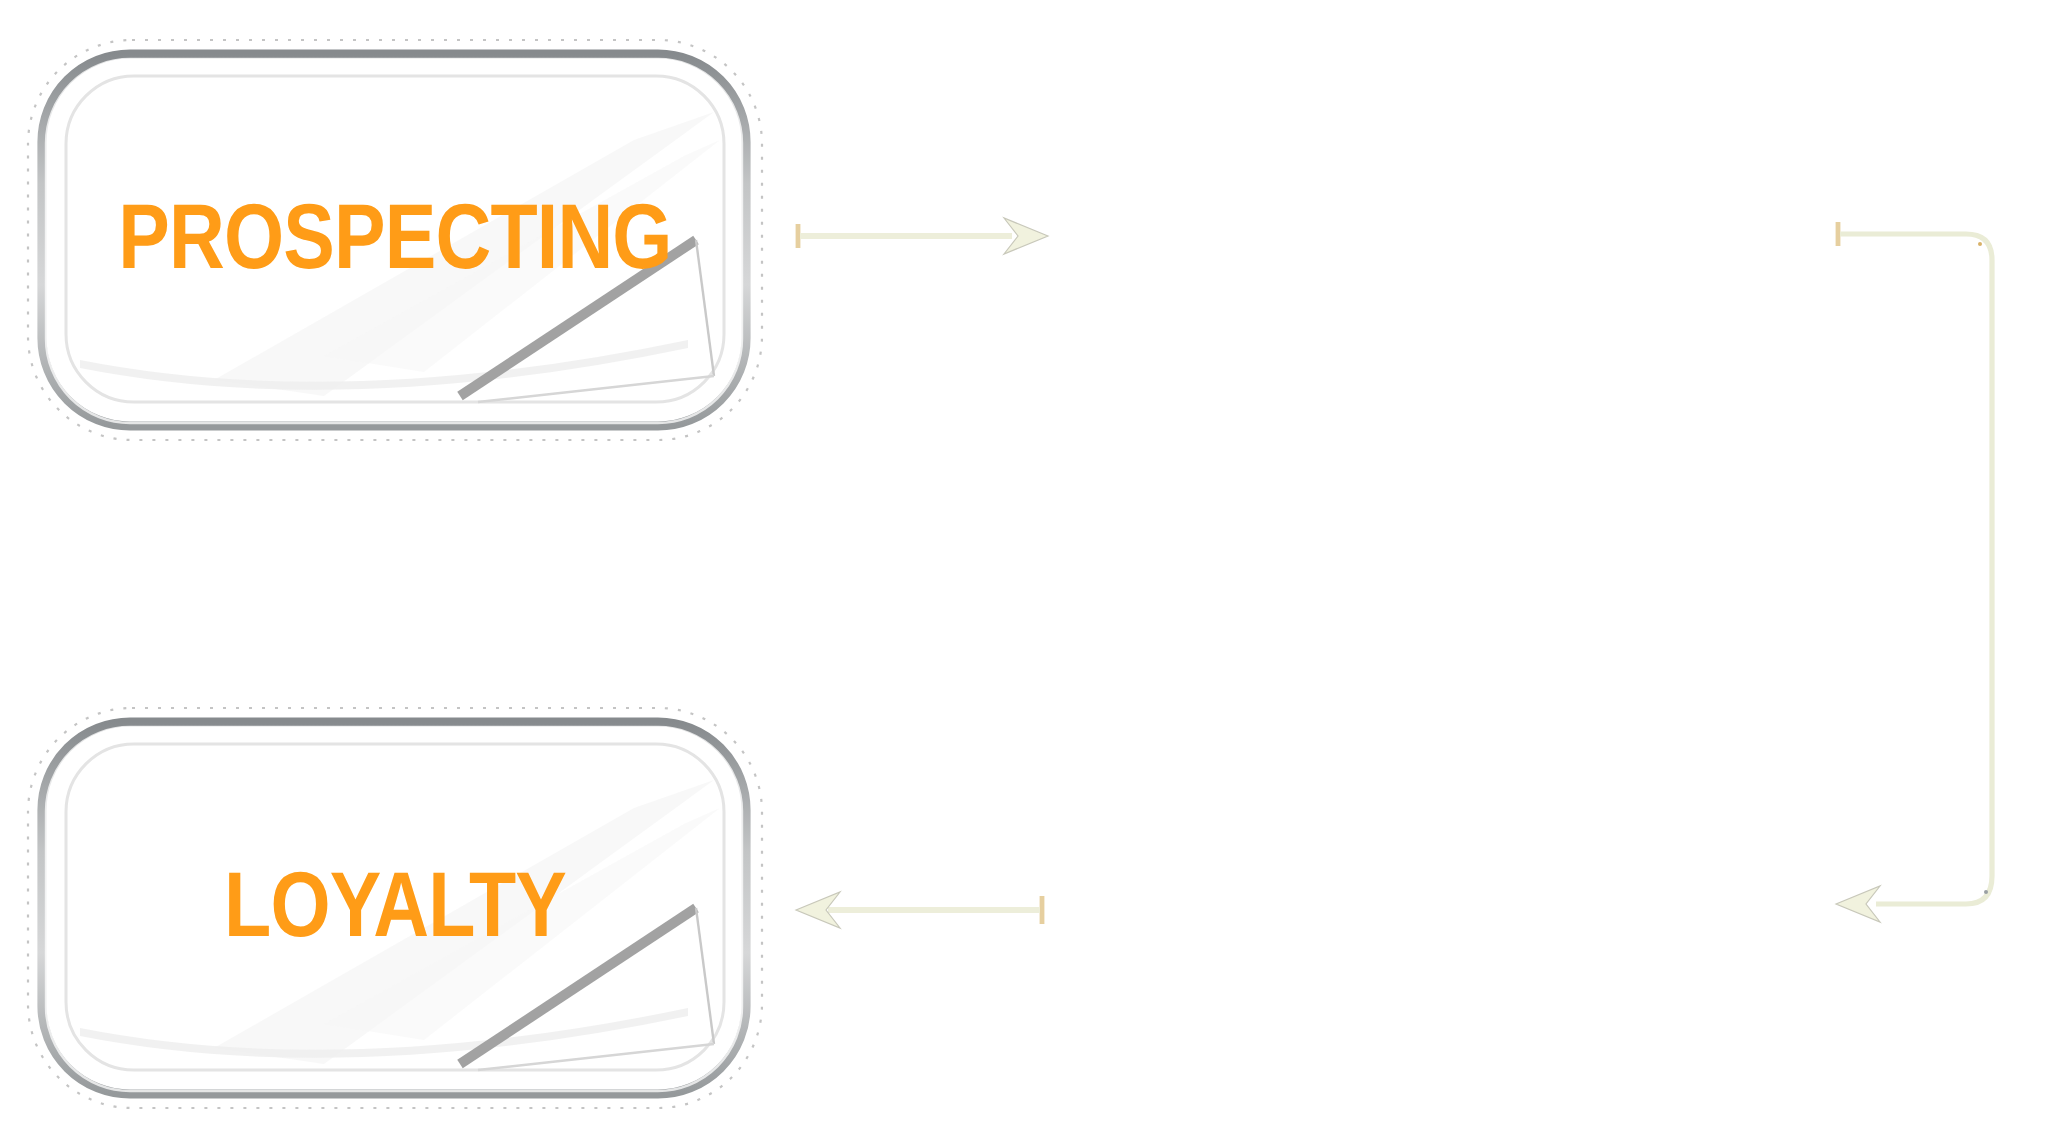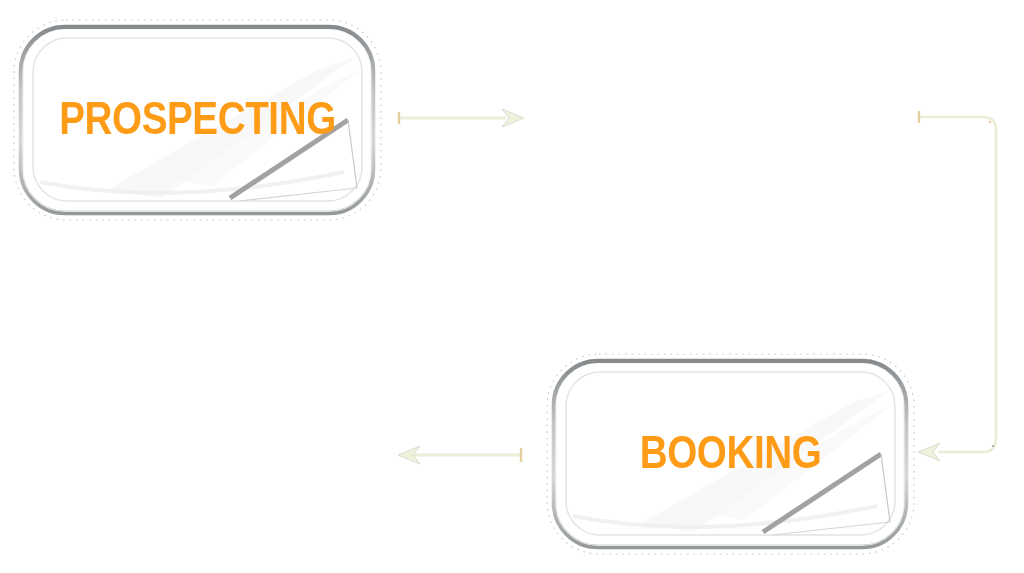--- a/index.html
+++ b/index.html
@@ -93,21 +93,21 @@
   </svg>
 
   <div class="node" id="node-prospecting">
     <svg class="frame" viewBox="0 0 371 205" aria-hidden="true">
       <use href="#boxframe" xlink:href="#boxframe"></use>
     </svg>
     <span class="label">PROSPECTING</span>
   </div>
 
 
-  <div class="node" id="node-booking">
+
+  <div class="node" id="node-loyalty">
     <svg class="frame" viewBox="0 0 371 205" aria-hidden="true">
       <use href="#boxframe" xlink:href="#boxframe"></use>
     </svg>
-    <span class="label">BOOKING</span>
+    <span class="label">LOYALTY</span>
   </div>
-
 
 </div>
 
 </body></html>

